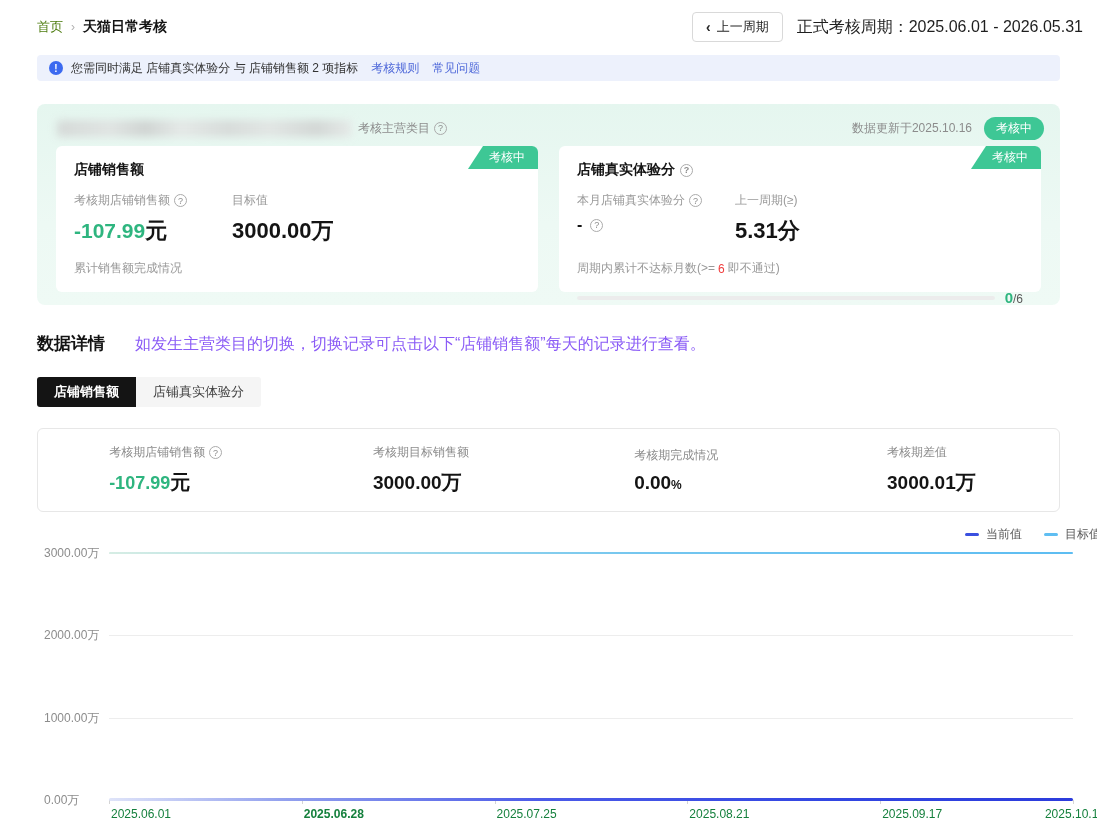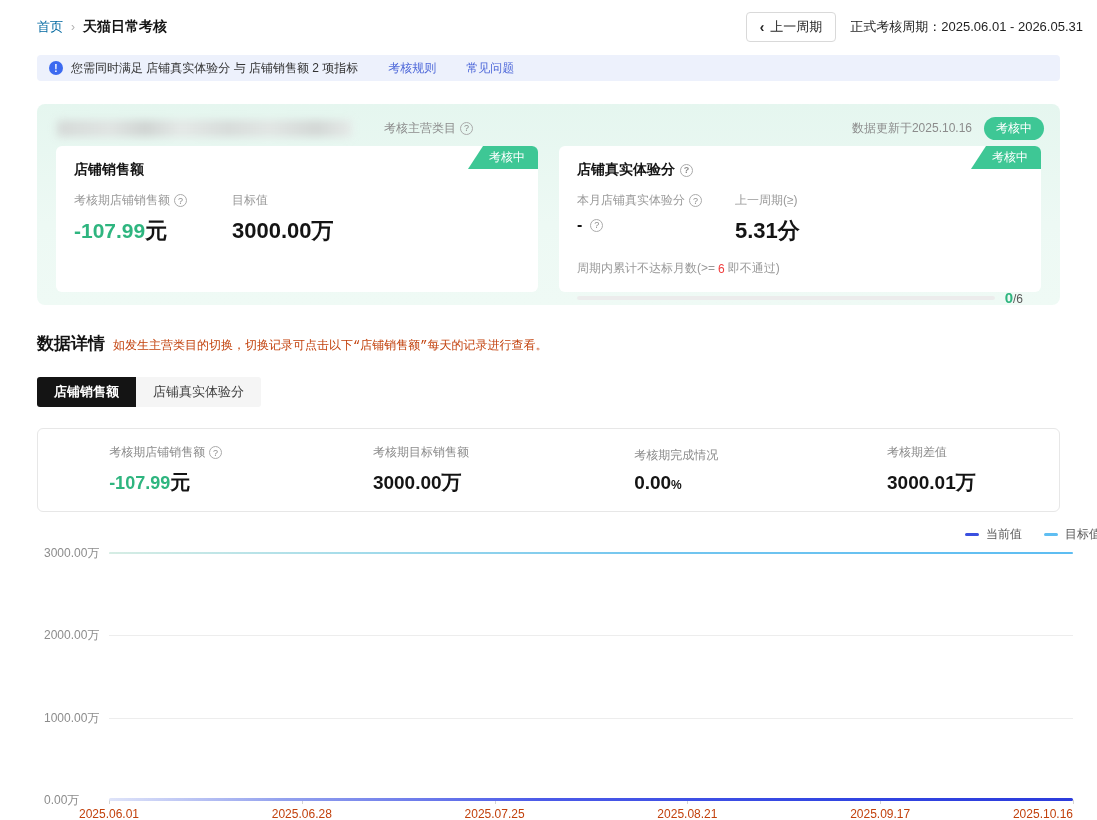--- a/index.html
+++ b/index.html
@@ -3,37 +3,37 @@
 <meta charset="utf-8">
 <style>
   * { margin:0; padding:0; box-sizing:border-box; }
   html,body { width:1097px; height:820px; }
   body { font-family:"Liberation Sans","DejaVu Sans",sans-serif; background:#fff; color:#1f1f1f; overflow:hidden; }
   .page { position:relative; width:1097px; height:820px; background:#fff; }
 
   
   .topbar { position:absolute; top:12px; left:37px; right:14px; height:30px; display:flex; justify-content:space-between; align-items:center; }
   .breadcrumb { display:flex; align-items:center; gap:8px; font-size:13px; }
-  .bc-home { color:#0369a1; cursor:pointer; }
+  .bc-home { color:#4d7c0f; cursor:pointer; }
   .bc-sep { color:#b0b0b0; font-size:12px; }
   .bc-cur { color:#141414; font-weight:bold; font-size:14px; }
   .topbar-right { display:flex; align-items:center; gap:14px; }
   .prev-btn { display:flex; align-items:center; gap:6px; background:#fff; border:1px solid #d9d9d9; border-radius:4px; padding:5px 13px; font-size:13px; color:#262626; cursor:pointer; font-family:inherit; }
   .prev-btn .chev { font-size:14px; line-height:1; color:#262626; font-weight:bold; }
-  .period-label { font-size:13px; color:#1f1f1f; font-weight:500; }
+  .period-label { font-size:16px; color:#1f1f1f; font-weight:500; }
 
   
   .banner { position:absolute; top:55px; left:37px; width:1023px; height:26px; background:#edf1fc; border-radius:4px; display:flex; align-items:center; padding:0 12px; gap:8px; }
   .info-icon { width:14px; height:14px; border-radius:50%; background:#3c6af0; color:#fff; font-size:10px; font-weight:bold; display:flex; align-items:center; justify-content:center; flex:0 0 auto; }
   .banner-text { font-size:12px; color:#333; }
-  .banner-link { font-size:12px; color:#4e68d9; cursor:pointer; text-decoration:none; margin-left:22px; }
+  .banner-link { font-size:12px; color:#4e68d9; cursor:pointer; text-decoration:none; margin-left:5px; }
 
   
   .overview { position:absolute; top:104px; left:37px; width:1023px; height:201px; border-radius:8px; background:linear-gradient(180deg,#e5f6ef 0%,#edf9f4 60%,#effaf5 100%); }
-  .ov-head { position:absolute; top:12px; left:20px; right:16px; height:24px; display:flex; align-items:center;gap:26px; }
+  .ov-head { position:absolute; top:12px; left:20px; right:16px; height:24px; display:flex; align-items:center; }
   .blurred-name { width:295px; height:17px; margin-right:6px; border-radius:3px;
     background:linear-gradient(90deg,#cfcfcf 0%,#dedede 18%,#c8c8c8 30%,#e4e4e4 42%,#d2d2d2 58%,#e0e0e0 72%,#cccccc 88%,#e6e6e6 100%);
     filter:blur(4px); opacity:.75; }
   .ov-cat { font-size:12px; color:#8c8c8c; display:flex; align-items:center; gap:4px; }
   .ov-right { margin-left:auto; display:flex; align-items:center; gap:12px; }
   .updated { font-size:12px; color:#8c8c8c; }
   .status-pill { background:#3ec795; color:#fff; font-size:12px; padding:3px 12px; border-radius:12px; }
 
   .subcards { position:absolute; top:42px; left:19px; right:19px; display:flex; gap:21px; }
   .subcard { position:relative; background:#fff; border-radius:6px; height:146px; flex:1; padding:15px 18px 0 18px; }
@@ -49,23 +49,23 @@
   .v-dash { color:#141414; font-size:16px; font-weight:bold; margin-right:8px; }
   .progress-label { margin-top:14px; font-size:12px; color:#999; display:flex; align-items:center; gap:3px; }
   .red-num { color:#f03d3d; }
   .progress-row { margin-top:12px; display:flex; align-items:center; gap:10px; }
   .progress-track { flex:1; height:4px; background:#ececec; border-radius:2px; }
   .progress-pct { font-size:14px; font-weight:bold; color:#2eb57f; }
   .frac-num { font-size:15px; font-weight:bold; color:#2eb57f; }
   .frac-den { font-size:12px; color:#595959; }
 
   
-  .details-head { position:absolute; top:332px; left:37px; display:flex; align-items:baseline; gap:8px;font-family:Liberation Mono, monospace; }
+  .details-head { position:absolute; top:332px; left:37px; display:flex; align-items:baseline; gap:8px; }
   .details-title { font-size:17px; font-weight:bold; color:#141414; }
-  .details-note { font-size:12px; color:#c2410c; }
+  .details-note { font-size:16px; color:#8b5cf6;margin-left:22px; }
   .tabs { position:absolute; top:377px; left:37px; display:flex; border-radius:3px; overflow:hidden; }
   .tab { height:30px; display:flex; align-items:center; padding:0 17px; font-size:13px; cursor:pointer; }
   .tab.active { background:#141414; color:#fff; font-weight:bold; }
   .tab.inactive { background:#f5f5f5; color:#404040; }
 
   
   .stats-card { position:absolute; top:428px; left:37px; width:1023px; height:84px; background:#fff; border:1px solid #e7e7e7; border-radius:6px; display:flex; align-items:center; }
   .stat-col { flex:1; display:flex; justify-content:center; }
   .stat-inner { display:flex; flex-direction:column; gap:8px; }
   .stat-label { font-size:12px; color:#8c8c8c; display:flex; align-items:center; gap:4px; }
@@ -83,21 +83,21 @@
   .legend-item { display:flex; align-items:center; gap:7px; cursor:pointer; }
   .legend-swatch { width:14px; height:3px; border-radius:2px; }
   .legend-label { font-size:12px; color:#595959; }
   .chart-plot { position:absolute; left:65px; top:35px; width:964px; height:247px; }
   .gridline { position:absolute; left:0; right:0; height:1px; background:#ededed; }
   .ytick { position:absolute; right:970px; left:-65px; text-align:left; font-size:12px; color:#8c8c8c; transform:translateY(-50%); white-space:nowrap; width:62px; }
   .series-line { position:absolute; left:0; right:0; border-radius:2px; }
   .line-current { height:3px; background:linear-gradient(90deg,#dfe4f9 0%,#93a1ee 18%,#4b5ae8 45%,#3246e2 75%,#2c3cdc 100%); }
   .line-target { height:2px; background:linear-gradient(90deg,#d6ede4 0%,#a5dcea 25%,#74c6ef 55%,#5dbdf2 100%); }
   .xtickmark { position:absolute; top:100%; width:1px; height:4px; background:#d4d4d4; }
-  .xtick { position:absolute; top:calc(100% + 7px); font-size:12px; color:#c2410c; white-space:nowrap; }
+  .xtick { position:absolute; top:calc(100% + 7px); font-size:12px; color:#15803d; white-space:nowrap;margin-left:32px; }
 </style>
 </head>
 <body>
 
 <div class="page">
 
   <div class="topbar">
     <div class="breadcrumb">
       <span class="bc-home">首页</span>
       <span class="bc-sep">›</span>
@@ -152,20 +152,23 @@
           </div>
           <div class="metric">
             <div class="metric-label">
               <span>目标值</span>
             </div>
             <div class="metric-value">
               <span class="v-black">3000.00</span>
               <span class="v-unit">万</span>
             </div>
           </div>
+        </div>
+        <div class="progress-label">
+          <span>累计销售额完成情况</span>
         </div>
       </div>
 
       <div class="subcard">
         <div class="ribbon">考核中</div>
         <div class="sc-title">
           <span>店铺真实体验分</span>
           <span class="q-icon">?</span>
         </div>
         <div class="metric-row">
@@ -279,21 +282,21 @@
         <div class="ytick" style="top: 0%;">3000.00万</div>
         <div class="gridline" style="top: 33.3333%;"></div>
         <div class="ytick" style="top: 33.3333%;">2000.00万</div>
         <div class="gridline" style="top: 66.6667%;"></div>
         <div class="ytick" style="top: 66.6667%;">1000.00万</div>
         <div class="gridline" style="top: 100%;"></div>
         <div class="ytick" style="top: 100%;">0.00万</div>
         <div class="xtickmark" style="left: 0%;"></div>
         <div class="xtick" style="left: 0%; transform: translateX(-50%);">2025.06.01</div>
         <div class="xtickmark" style="left: 20%;"></div>
-        <div class="xtick" style="left: 20%; transform: translateX(-50%);">2025.06.28</div>
+        <div class="xtick" style="left: 20%; transform: translateX(-50%); font-weight: bold;">2025.06.28</div>
         <div class="xtickmark" style="left: 40%;"></div>
         <div class="xtick" style="left: 40%; transform: translateX(-50%);">2025.07.25</div>
         <div class="xtickmark" style="left: 60%;"></div>
         <div class="xtick" style="left: 60%; transform: translateX(-50%);">2025.08.21</div>
         <div class="xtickmark" style="left: 80%;"></div>
         <div class="xtick" style="left: 80%; transform: translateX(-50%);">2025.09.17</div>
         <div class="xtickmark" style="left: 100%;"></div>
         <div class="xtick" style="left: 100%; transform: translateX(-100%);">2025.10.16</div>
         <div class="series-line line-current" style="top: calc(100% - 2px);"></div>
         <div class="series-line line-target" style="top: calc(0% - 1px);"></div>

